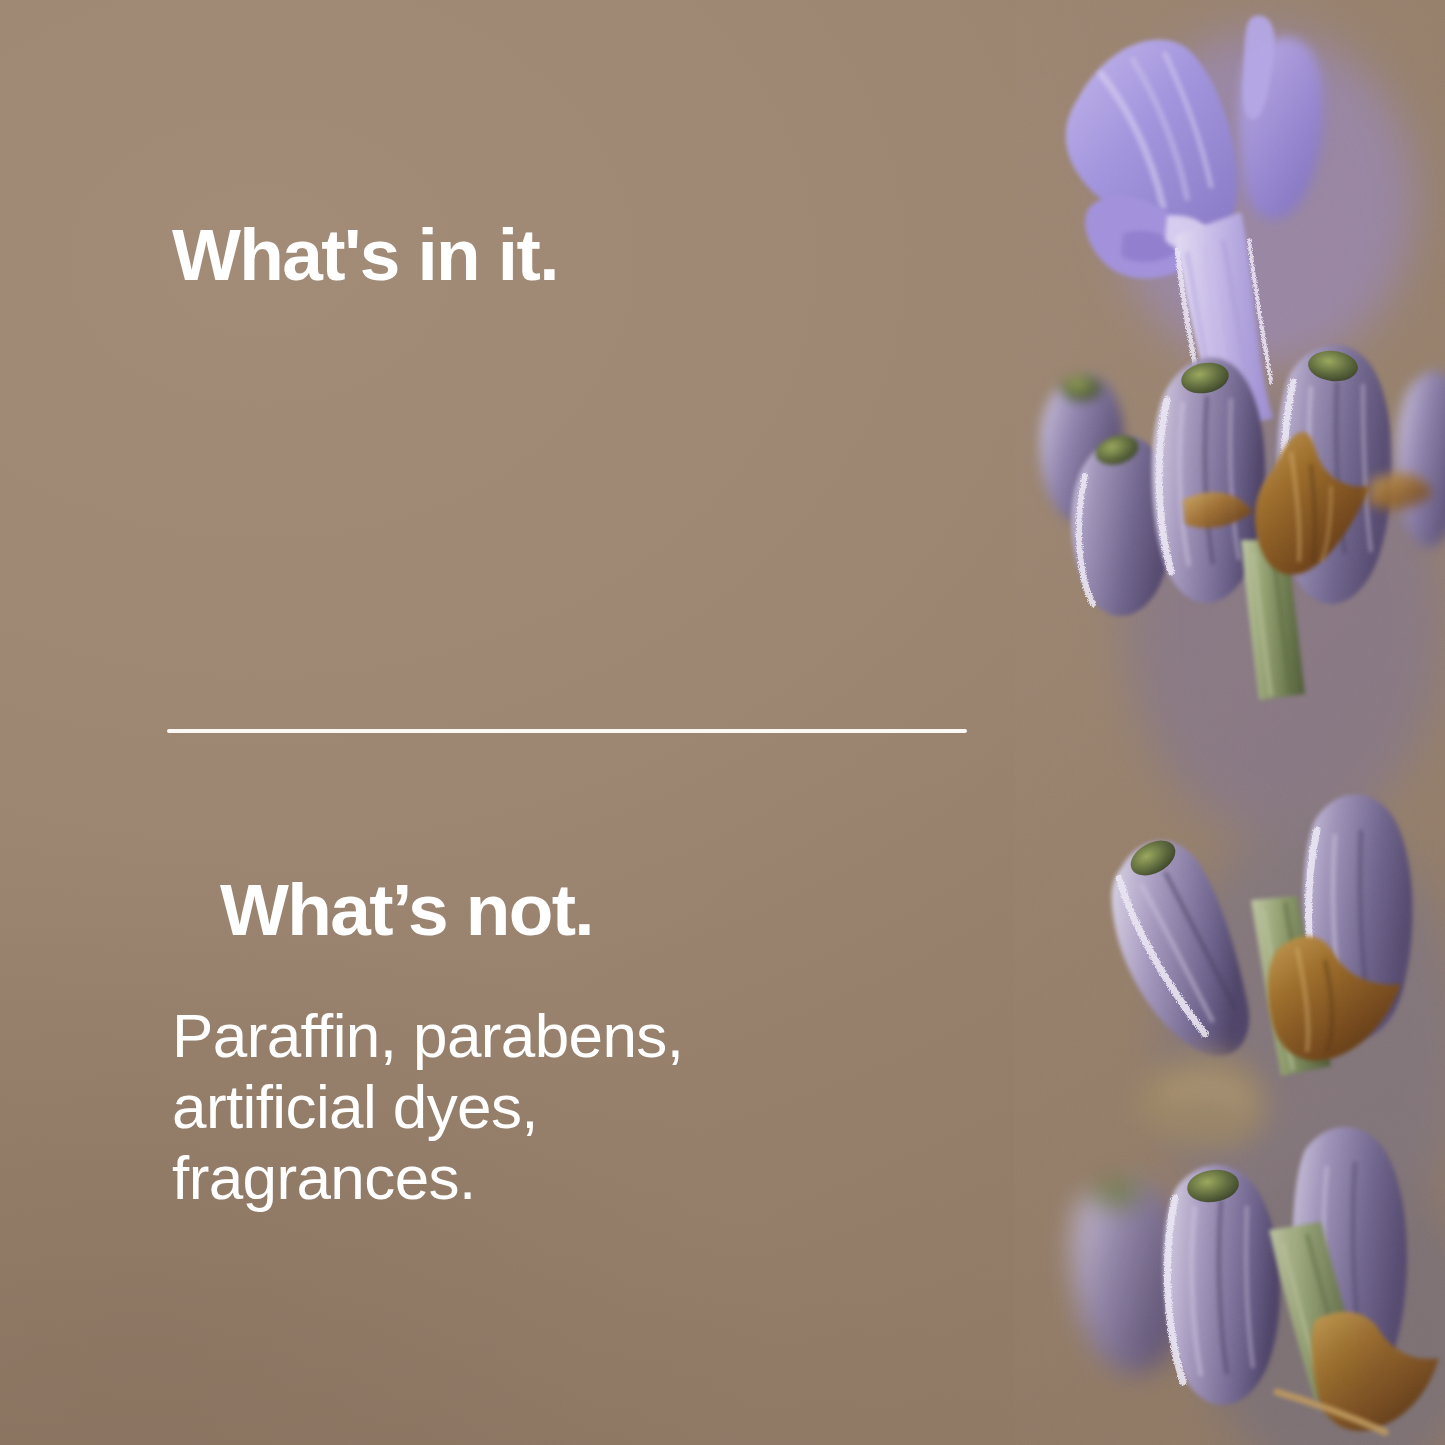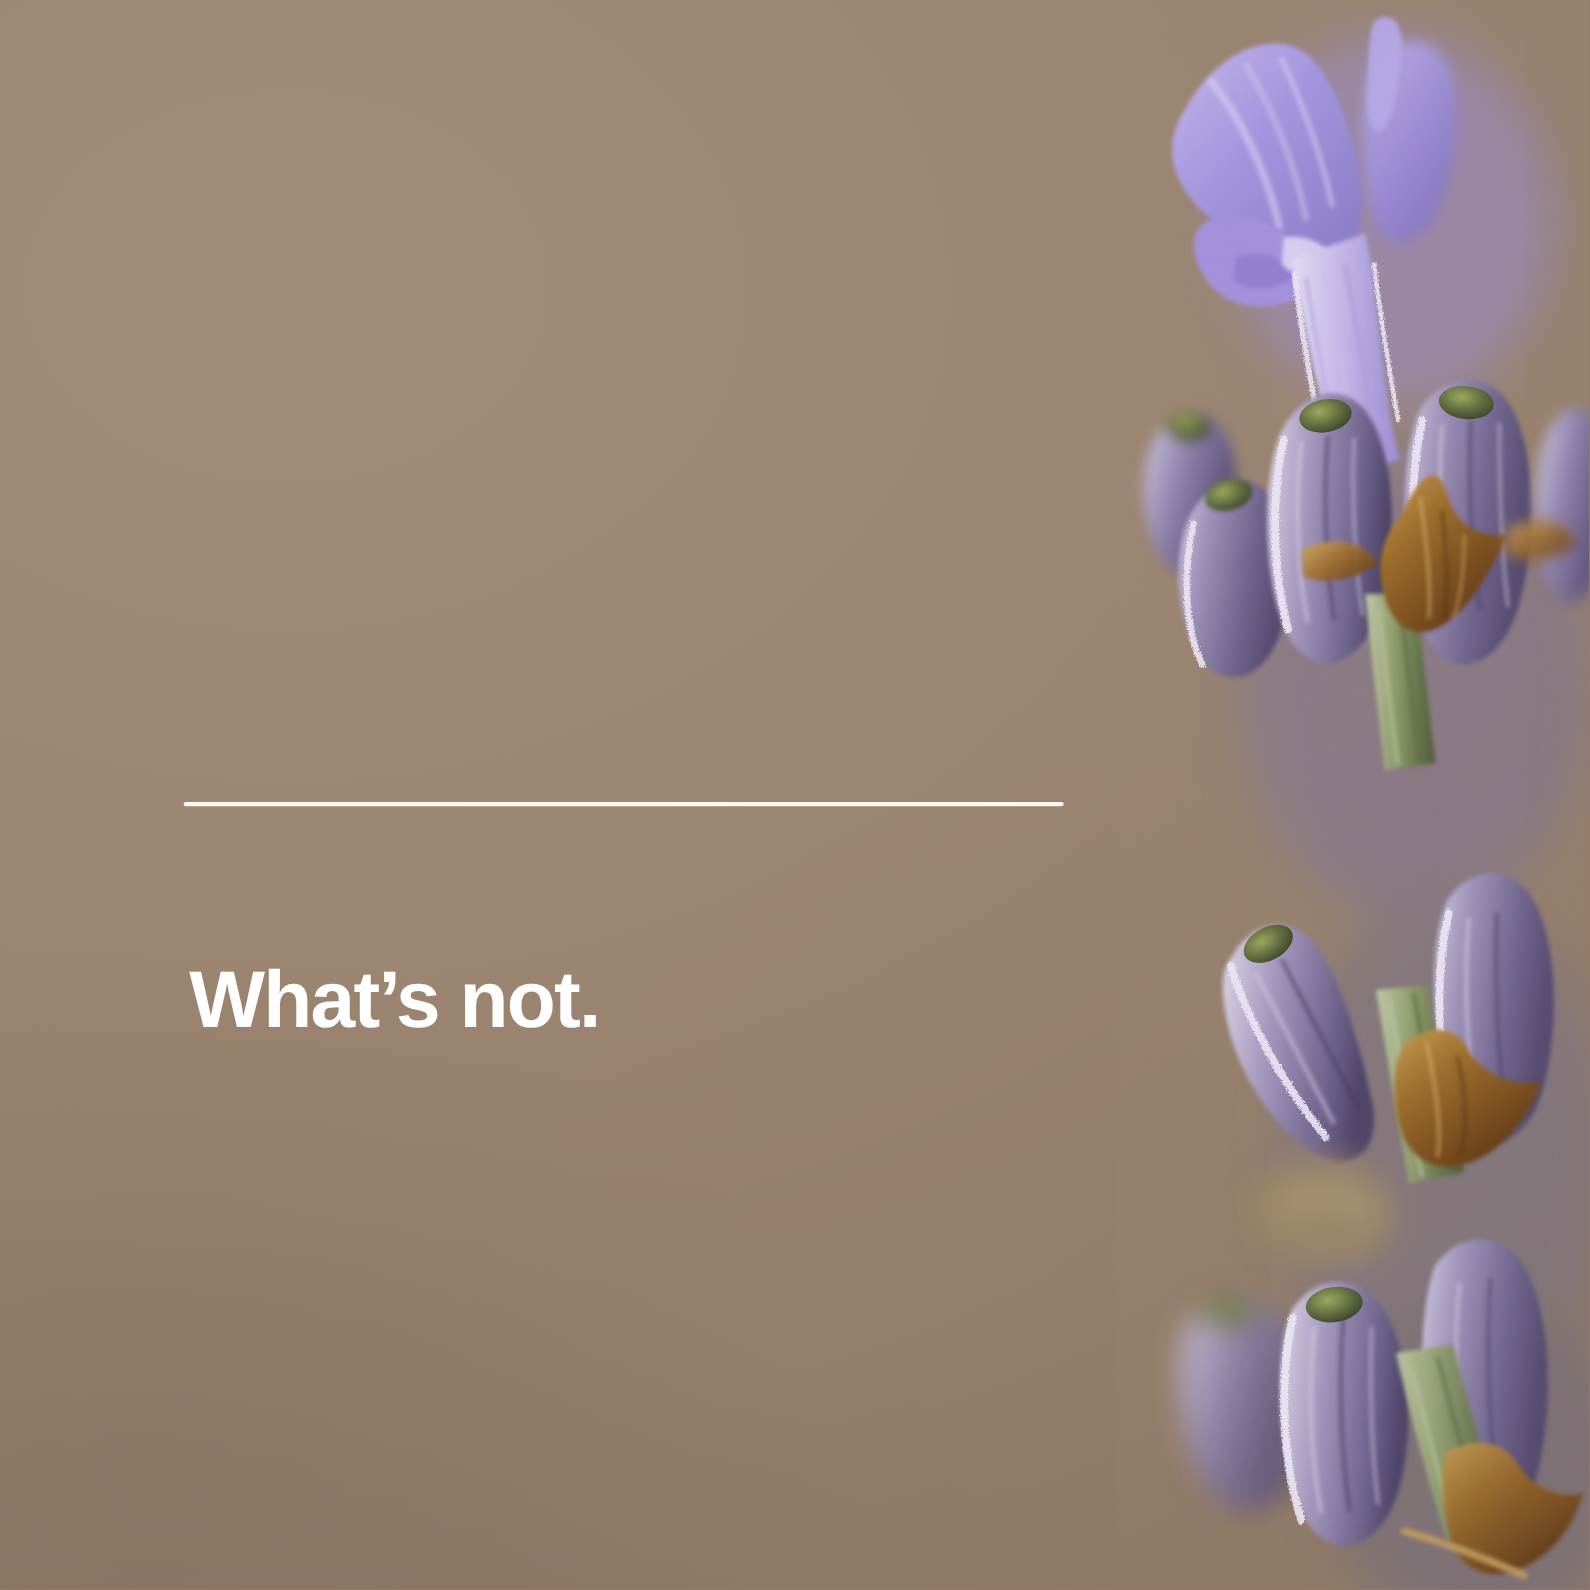--- a/index.html
+++ b/index.html
@@ -46,21 +46,21 @@
     left: 5px;
     margin: 0;
     color: #ffffff;
     font-size: 73px;
     font-weight: 700;
     letter-spacing: -1.6px;
     line-height: 1;
     white-space: nowrap;
   }
   #heading-in-it { top: 218px; }
-  #heading-not   { top: 873px; }
+  #heading-not   { top: 873px; margin-left: 48px; }
 
   .body-text {
     position: absolute;
     left: 5px;
     margin: 0;
     color: #ffffff;
     font-size: 62px;
     font-weight: 400;
     line-height: 71px;
     letter-spacing: -0.6px;
@@ -372,21 +372,25 @@
 
         <path d="M262,1392 C290,1400 330,1414 370,1432" stroke="#c09a5e" stroke-width="7" fill="none" stroke-linecap="round" class="blur-s" opacity="0.9"></path>
       </g>
 
       <rect x="0" y="0" width="430" height="1445" filter="url(#grain)" opacity="0.05"></rect>
     </svg>
   </div>
 
   <div class="text-col">
 
+    <h1 id="heading-in-it" class="heading">What's in it.</h1>
 
 
     <div class="divider"></div>
 
     <h1 id="heading-not" class="heading">What’s not.</h1>
 
+    <p id="body-not" class="body-text">Paraffin, parabens,
+artificial dyes,
+fragrances.</p>
 
   </div>
 </div>
 
 </body></html>

